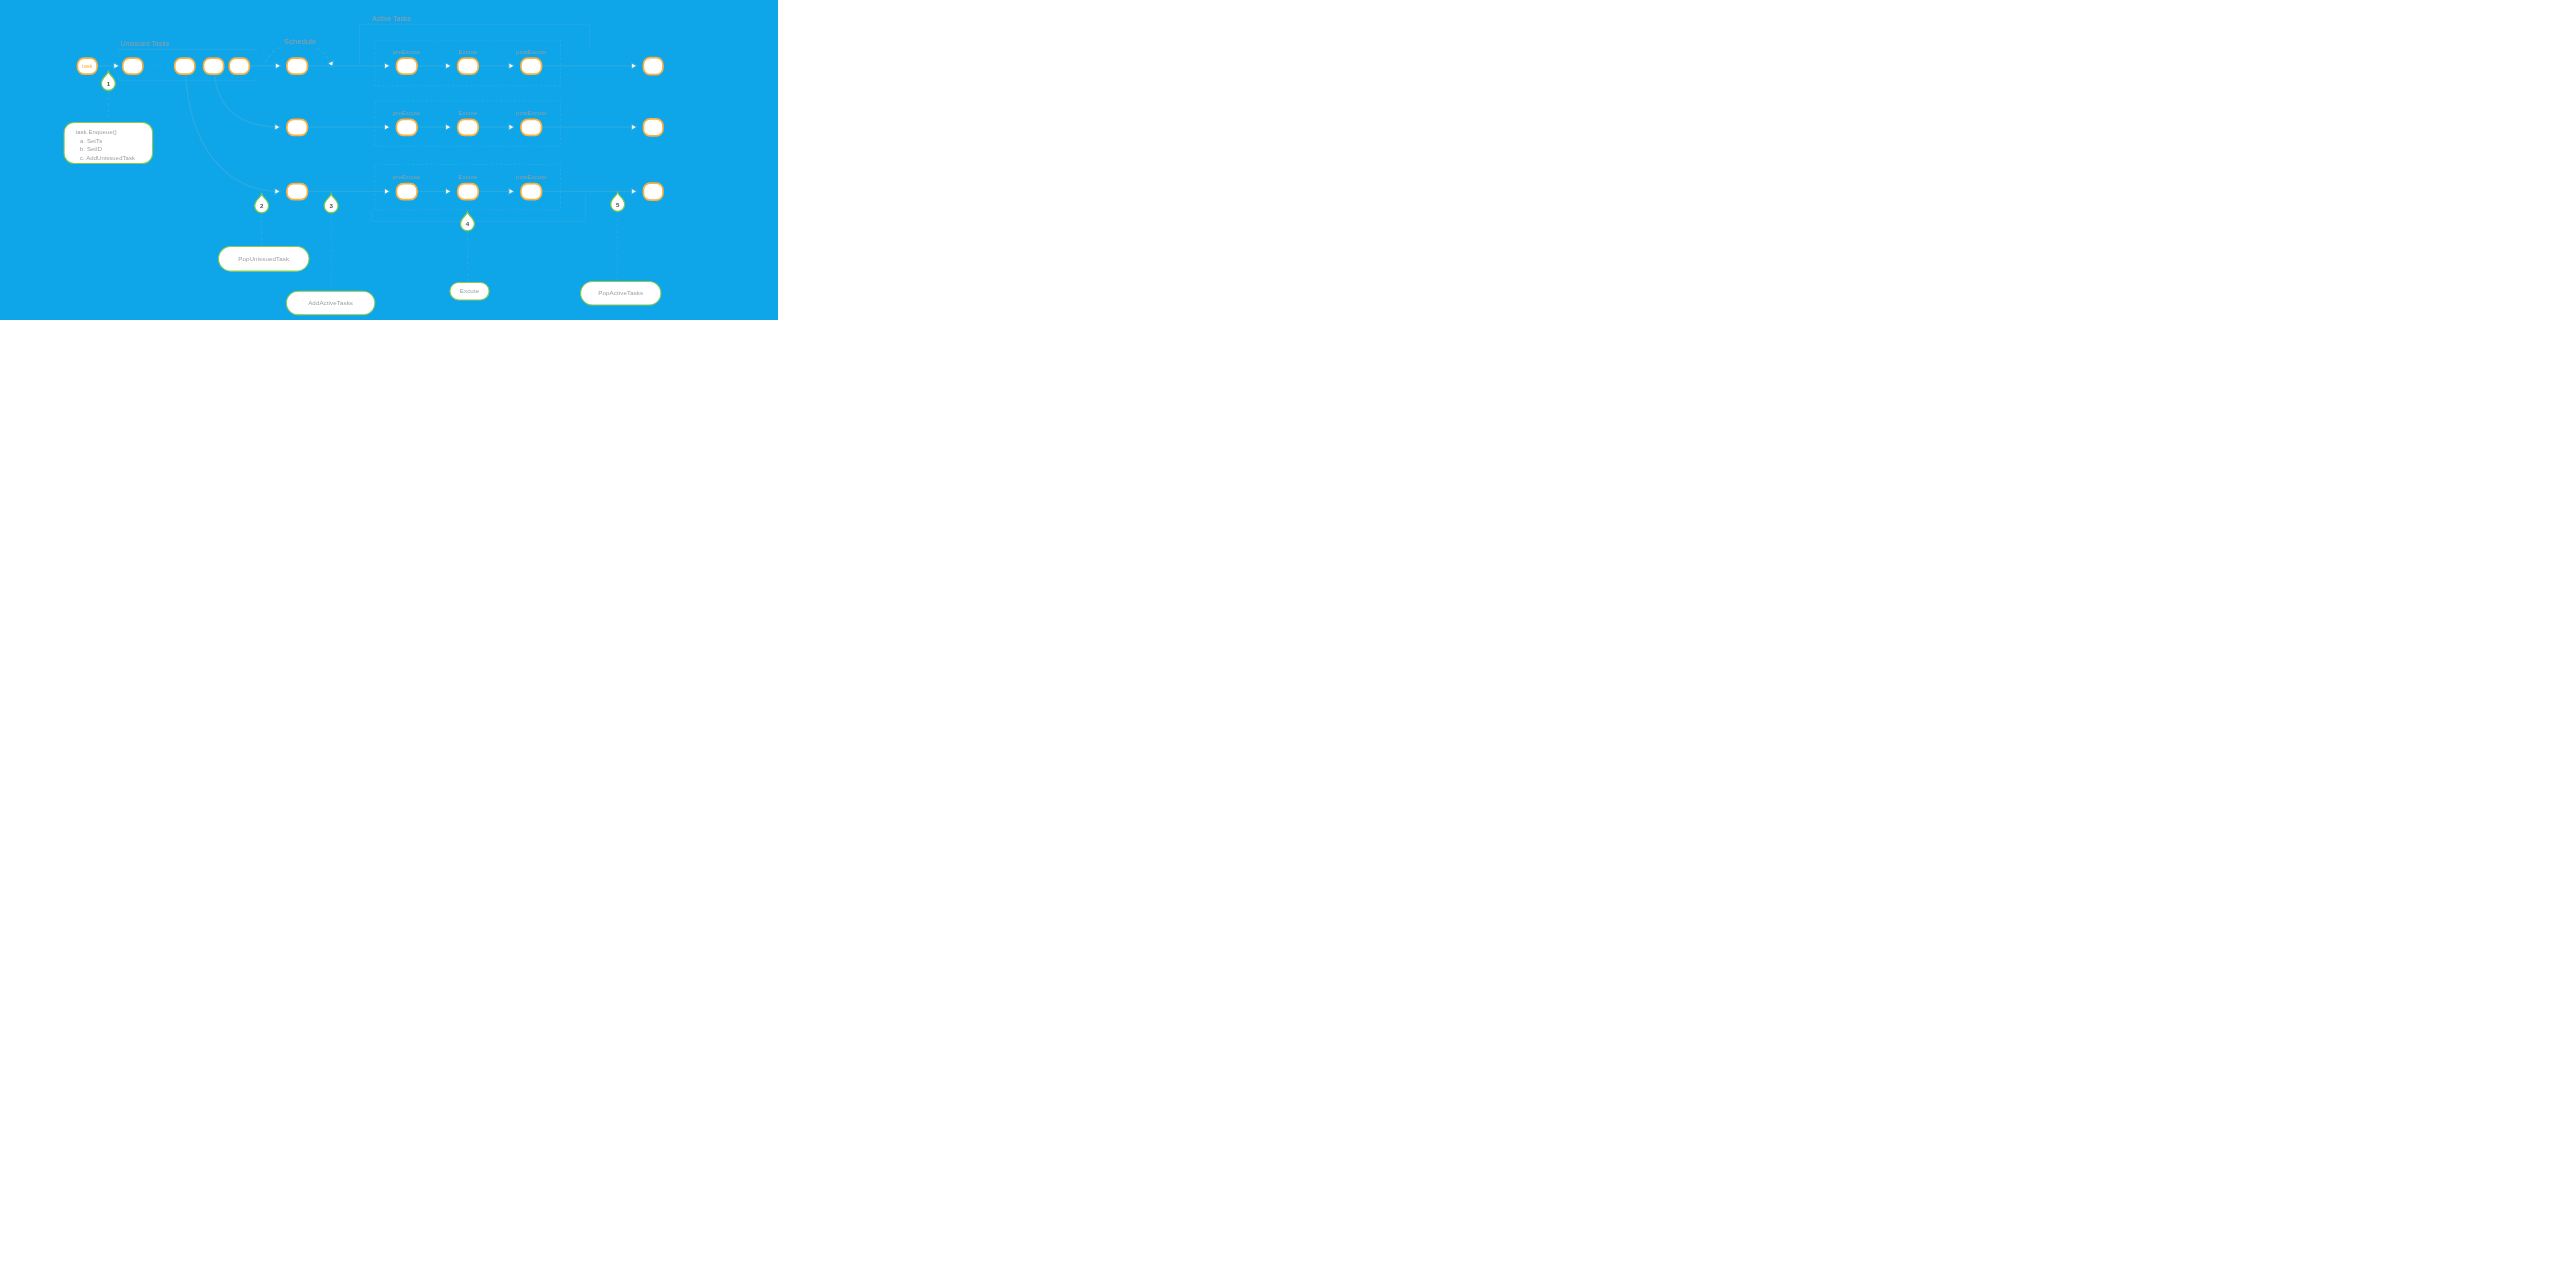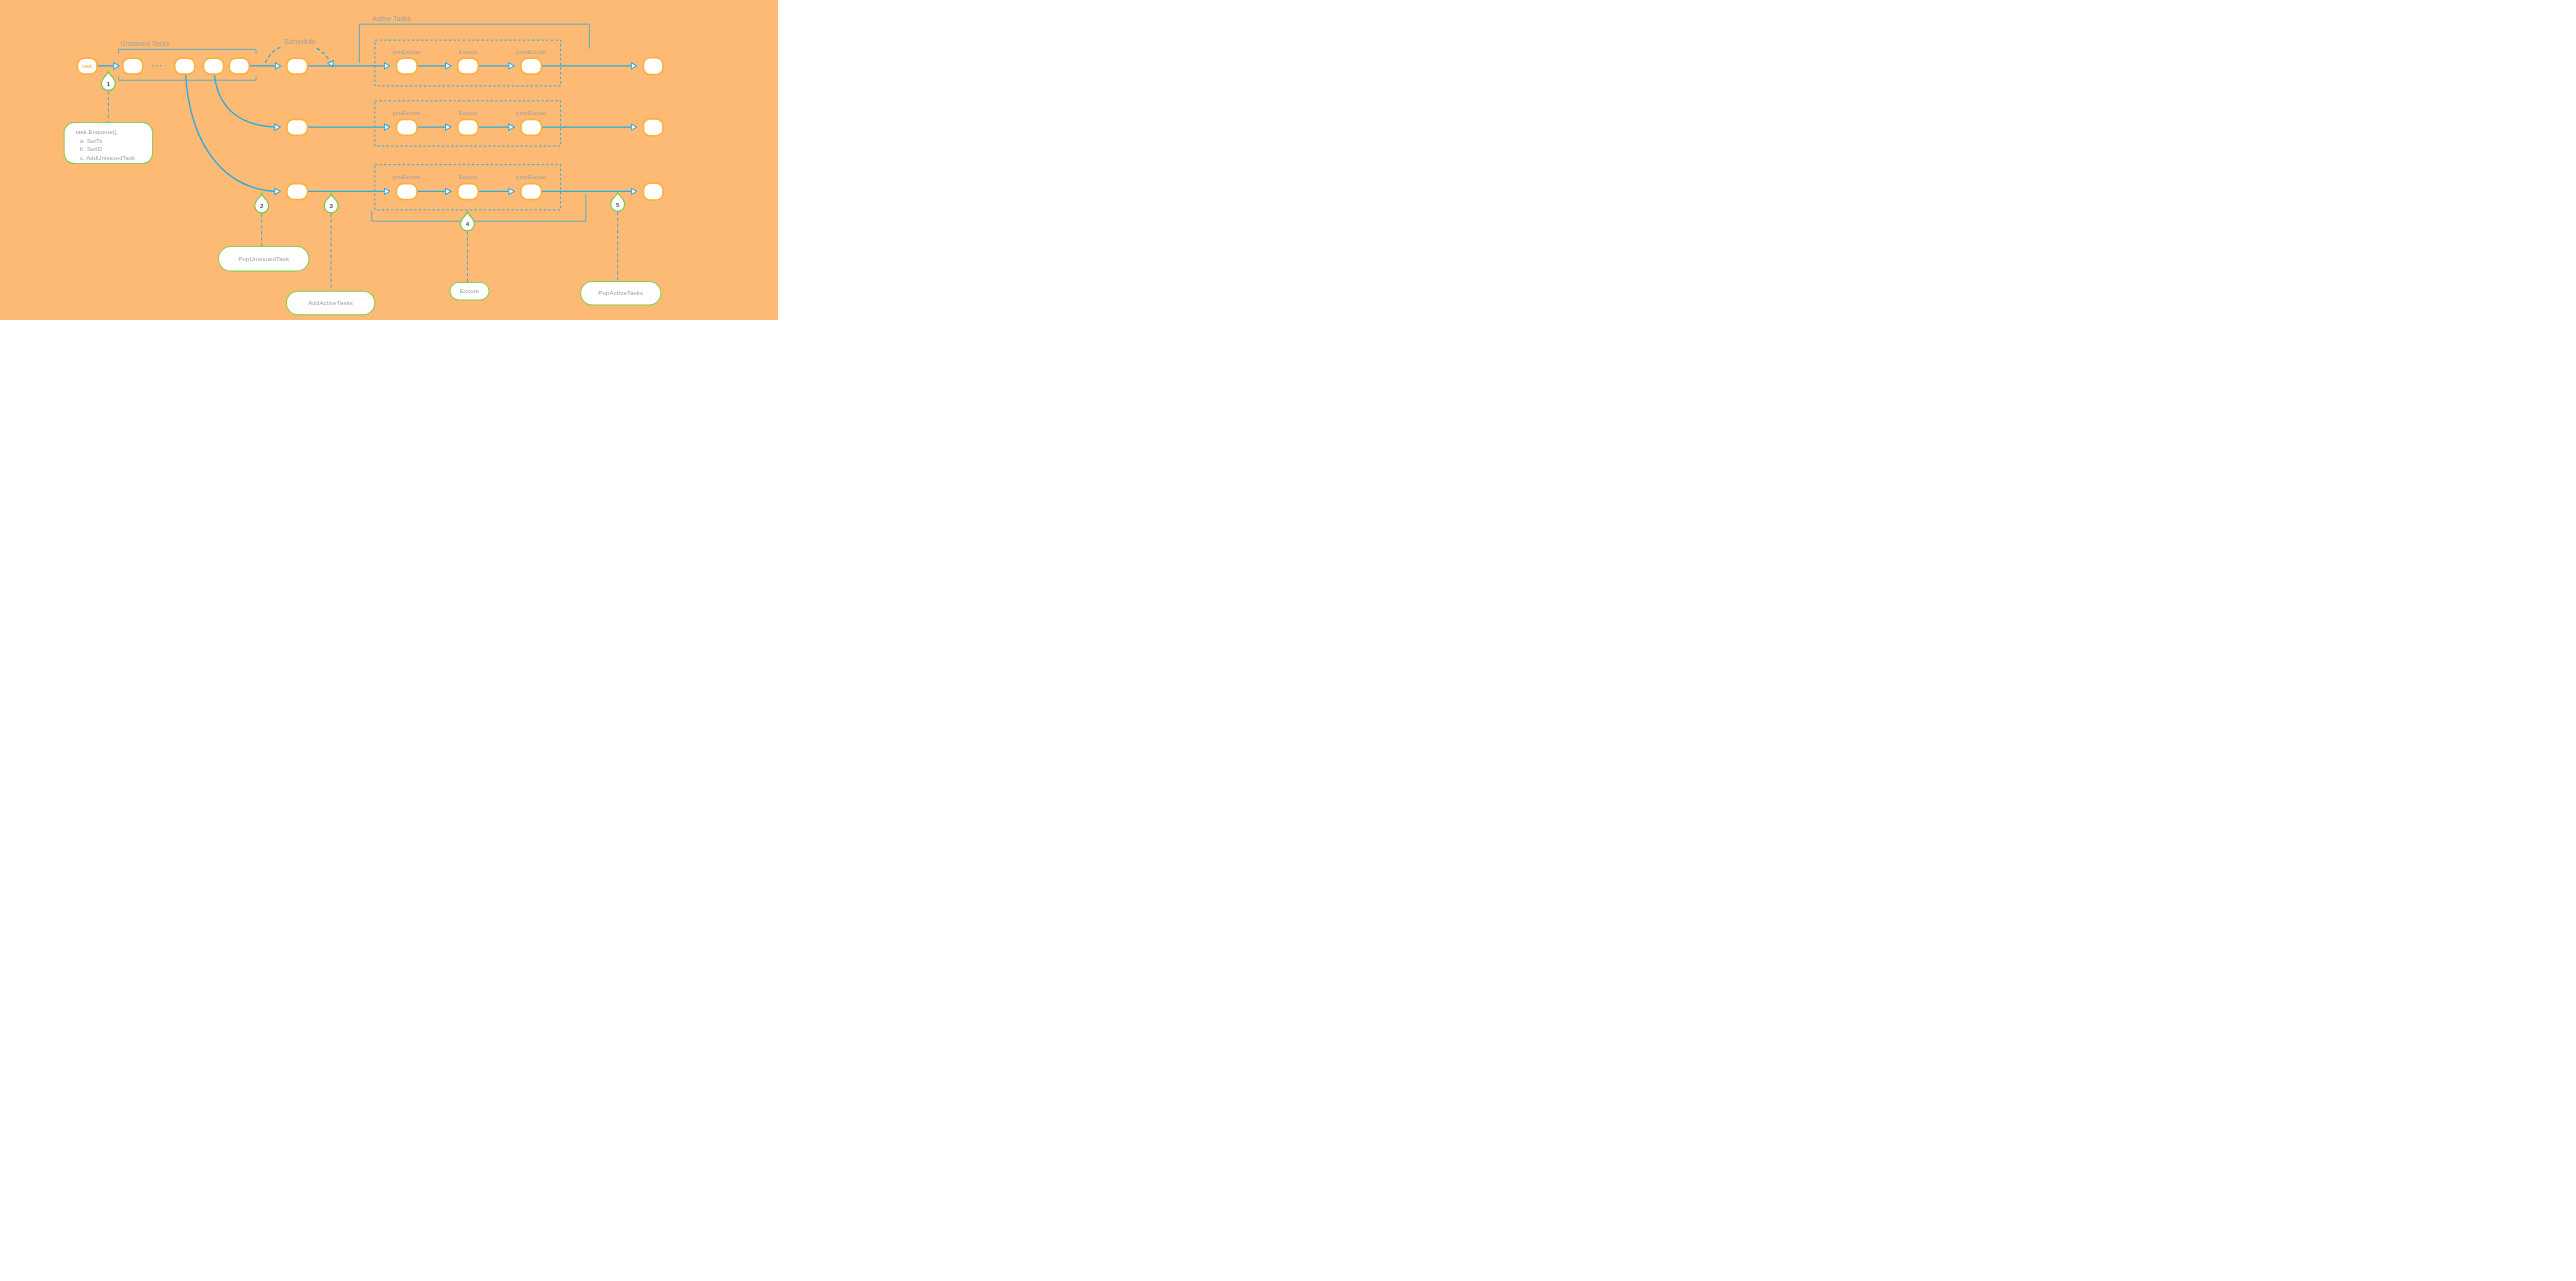--- a/index.html
+++ b/index.html
@@ -1,17 +1,17 @@
 <!DOCTYPE html>
 <html style="font-size:8.2px"><head>
 <meta charset="utf-8">
 <style>
   html,body{margin:0;padding:0;background:#ffffff;}
   .stage{
-    width:778px;height:320px;position:relative;background:#fdba74;
+    width:778px;height:320px;position:relative;background:#0ea5e9;
     font-family:"Liberation Sans","DejaVu Sans",sans-serif;
   }
   svg{display:block;}
   
   .node{fill:#ffffff;stroke:#FBB040;stroke-width:3.2;}
   .flow{stroke:#29ABE2;stroke-width:2.6;fill:none;stroke-linecap:butt;}
   .bracket{stroke:#29ABE2;stroke-width:1.5;fill:none;}
   .dotbox{fill:none;stroke:#29ABE2;stroke-width:1.9;stroke-dasharray:4.5 4.5;}
   .dashline{stroke:#29ABE2;stroke-width:1.8;stroke-dasharray:6.5 5;fill:none;}
   .scharc{stroke:#29ABE2;stroke-width:2.4;stroke-dasharray:7 5;fill:none;}

